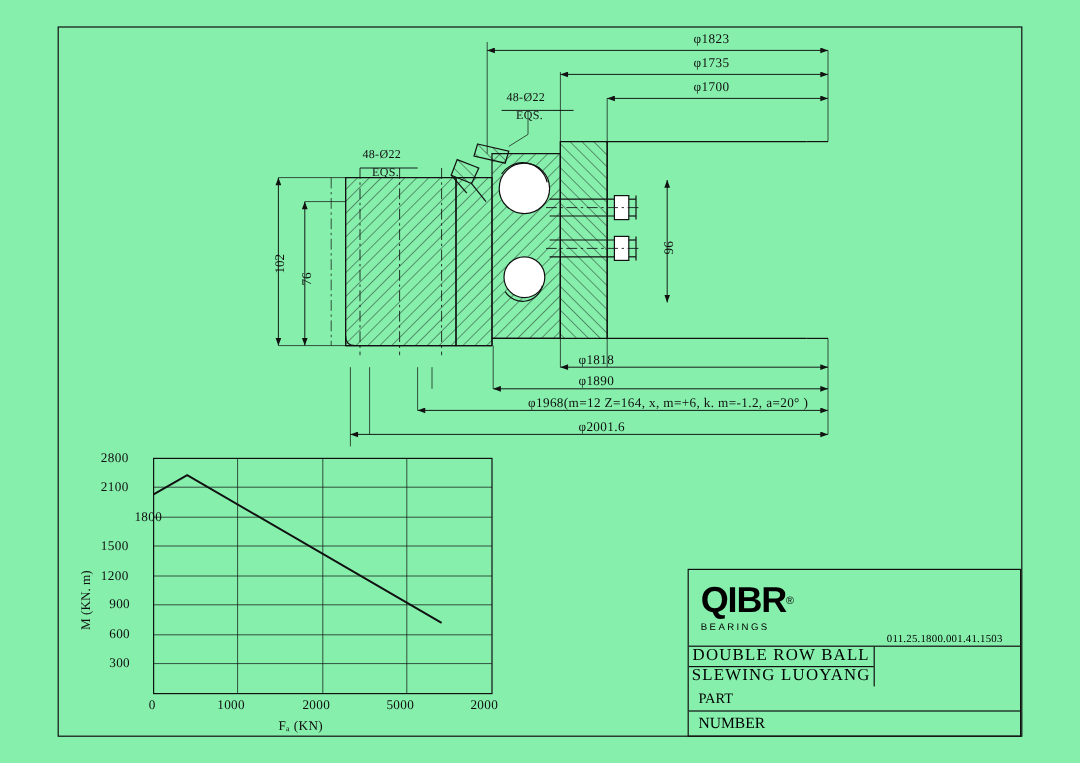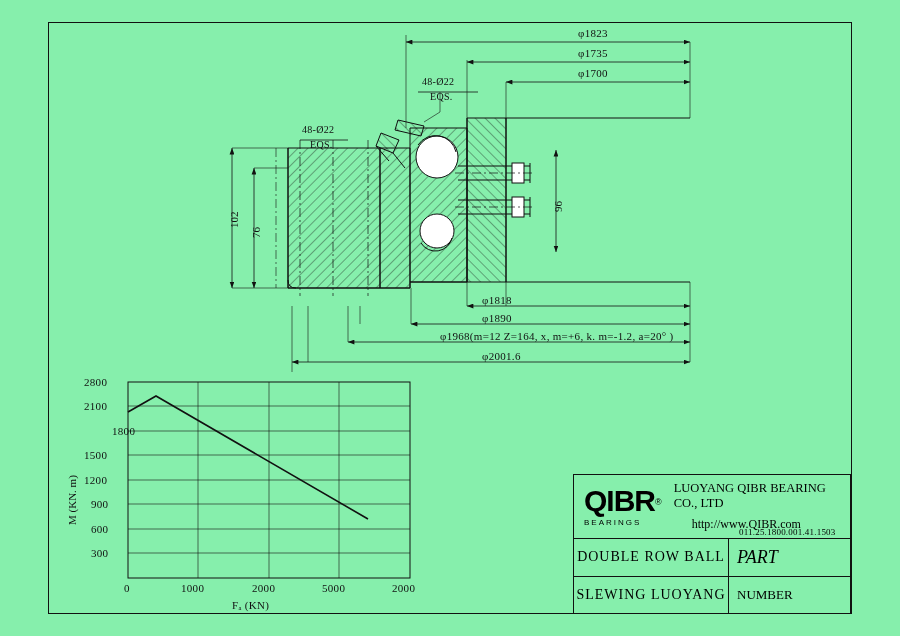--- a/index.html
+++ b/index.html
@@ -7,26 +7,26 @@
   #page{position:relative;width:900px;height:636px;background:#86efac;overflow:hidden;}
   #frame{position:absolute;left:48px;top:22px;width:804px;height:592px;border:1.5px solid #111;box-sizing:border-box;}
   .lbl{position:absolute;font-family:"Liberation Serif",serif;font-size:11px;color:#111;white-space:nowrap;letter-spacing:0.3px;}
   .lbl.sm{font-size:10px;}
   .vlbl{position:absolute;font-family:"Liberation Serif",serif;font-size:11px;color:#111;white-space:nowrap;transform:rotate(-90deg);transform-origin:left top;}
   svg{position:absolute;left:0;top:0;}
   
   #titleblock{position:absolute;left:573px;top:474px;width:278px;height:140px;border:1.5px solid #111;box-sizing:border-box;}
   .tb-row{position:absolute;left:0;width:100%;box-sizing:border-box;}
   #tb-logo{height:64px;border-bottom:1.5px solid #111;display:flex;align-items:center;}
-  #tb-bottom{top:64px;height:74px;display:flex;}
+  #tb-bottom{top:64px;height:74px;display:flex;flex-direction:column;}
   #tb-left{width:155px;border-right:1.5px solid #111;box-sizing:border-box;display:flex;flex-direction:column;}
   #tb-left .l1{flex:1;display:flex;align-items:center;justify-content:center;border-bottom:1.5px solid #111;box-sizing:border-box;font-size:14px;letter-spacing:1px;}
   #tb-left .l2{flex:1;display:flex;align-items:center;justify-content:center;font-size:14px;letter-spacing:1px;}
   #tb-right{flex:1;display:flex;flex-direction:column;}
-  #tb-right .r1{flex:1;display:flex;align-items:center;padding-left:8px;border-bottom:1.5px solid #111;box-sizing:border-box;font-size:18px;font-style:italic;}
+  #tb-right .r1{flex:1;display:flex;align-items:center;padding-left:8px;border-bottom:1.5px solid #111;box-sizing:border-box;font-size:12px;}
   #tb-right .r2{flex:1;display:flex;align-items:center;padding-left:8px;font-size:13px;}
   .pnum{position:absolute;left:186px;top:524px;font-size:9px;letter-spacing:0.2px;font-family:"Liberation Serif",serif;}
   .logo-q{font-family:"Liberation Sans",sans-serif;font-weight:bold;font-size:30px;letter-spacing:-1px;line-height:1;}
   .logo-reg{font-size:9px;vertical-align:super;font-family:"Liberation Sans",sans-serif;}
   .logo-sub{font-family:"Liberation Sans",sans-serif;font-size:8px;letter-spacing:2px;font-weight:normal;}
   .co1{font-size:12.5px;}
   .co2{font-size:12px;}
 </style>
 </head>
 <body>
@@ -201,30 +201,26 @@
   <div class="lbl" style="left:181px;top:582px;">1000</div>
   <div class="lbl" style="left:252px;top:582px;">2000</div>
   <div class="lbl" style="left:322px;top:582px;">5000</div>
   <div class="lbl" style="left:392px;top:582px;">2000</div>
 
   <div class="lbl" style="left:232px;top:599px;">Fₐ (KN)</div>
   <div class="vlbl" style="left:66px;top:525px;">M (KN. m)</div>
 
   <div id="titleblock">
     <div class="tb-row" id="tb-logo">
-      <div style="padding-left:10px;display:flex;align-items:center;">
+      <div style="padding-left:10px;display:flex;">
         <div>
           <div>
             <span class="logo-q">QIBR</span><span class="logo-reg">®</span>
           </div>
           <div class="logo-sub" style="margin-top:2px;">BEARINGS</div>
-        </div>
-        <div style="margin-left:12px;">
-          <div class="co1">LUOYANG QIBR BEARING CO., LTD</div>
-          <div class="co2" style="margin-top:6px;padding-left:18px;">http://www.QIBR.com</div>
         </div>
       </div>
     </div>
     <div class="tb-row" id="tb-bottom">
       <div id="tb-left">
         <div class="l1">DOUBLE ROW BALL</div>
         <div class="l2">SLEWING LUOYANG</div>
       </div>
       <div id="tb-right">
         <div class="r1">PART</div>

